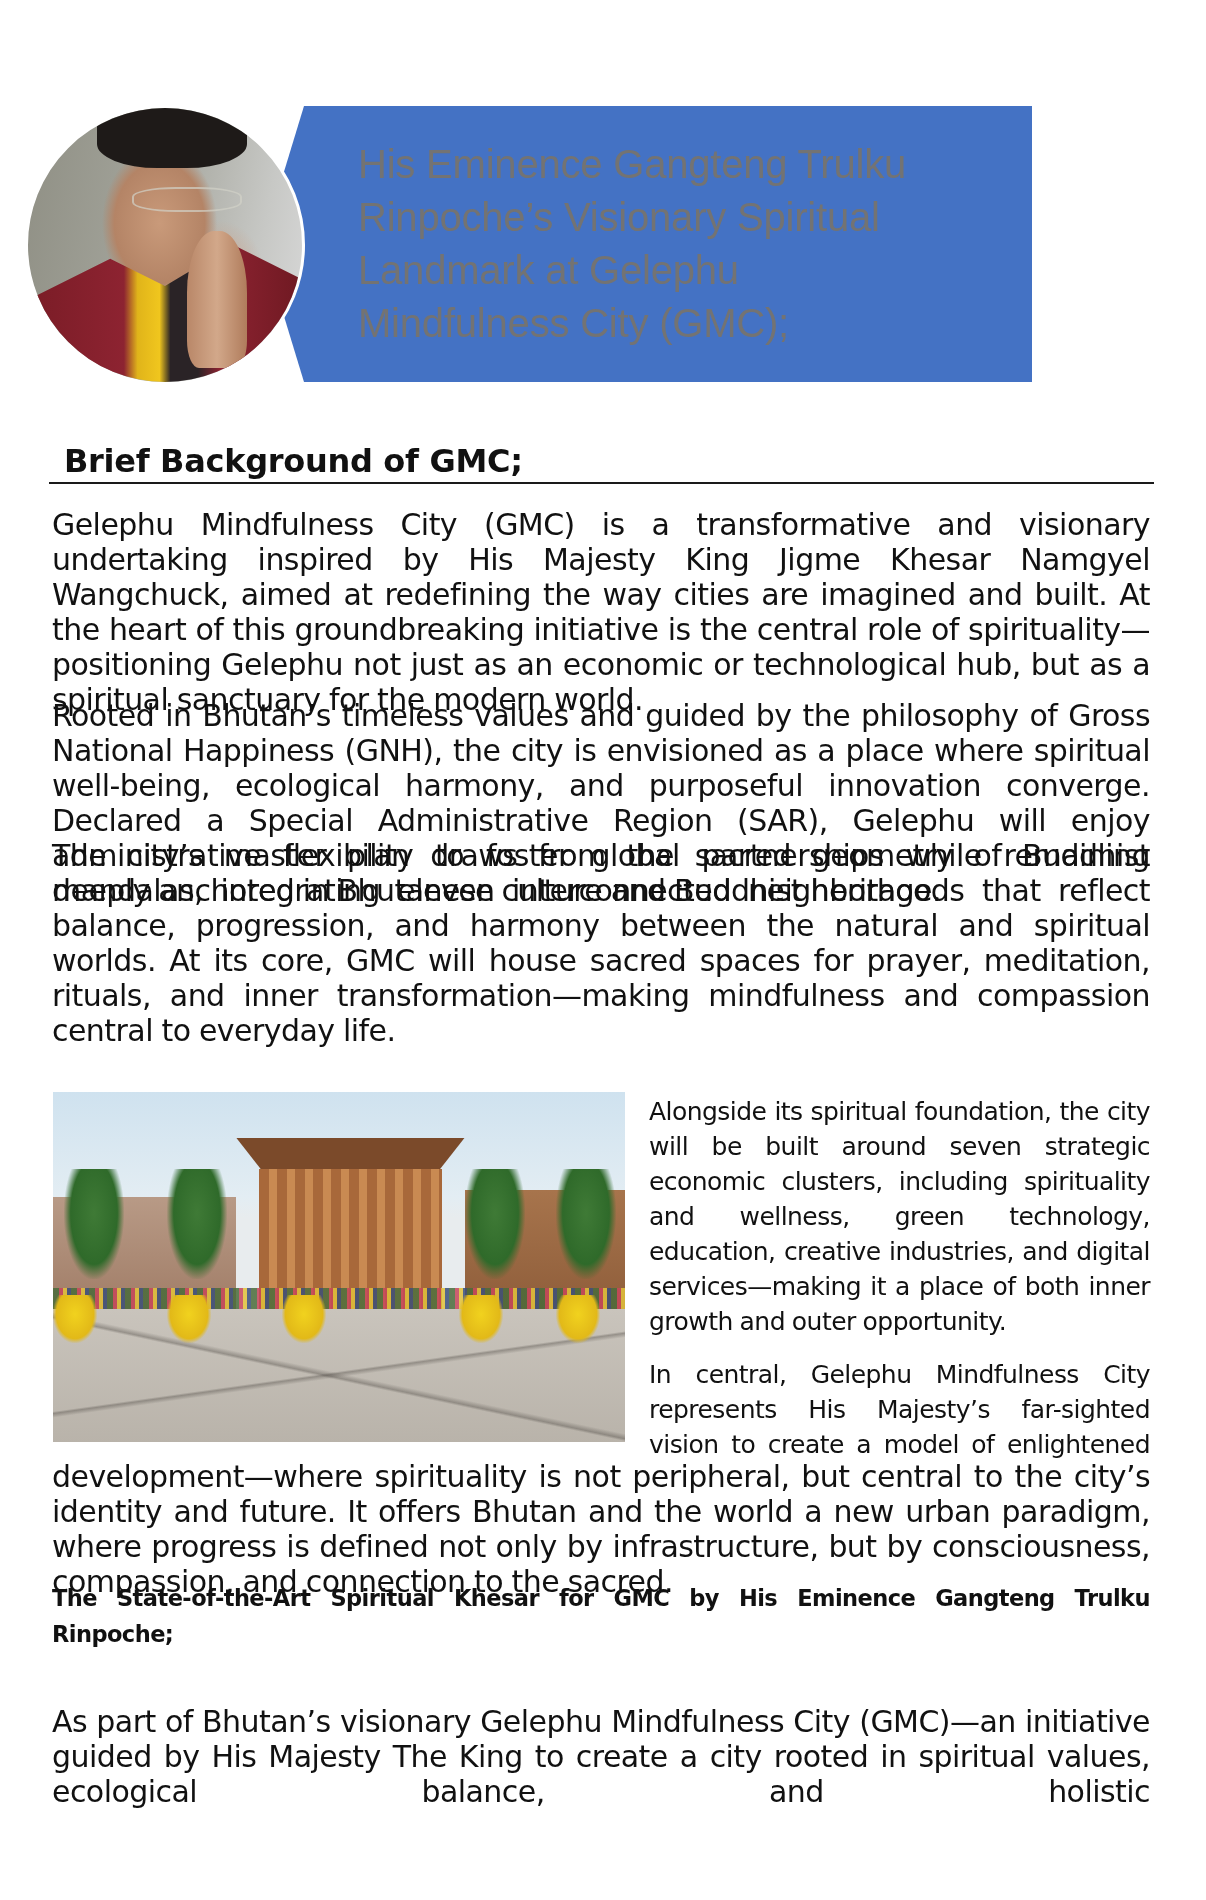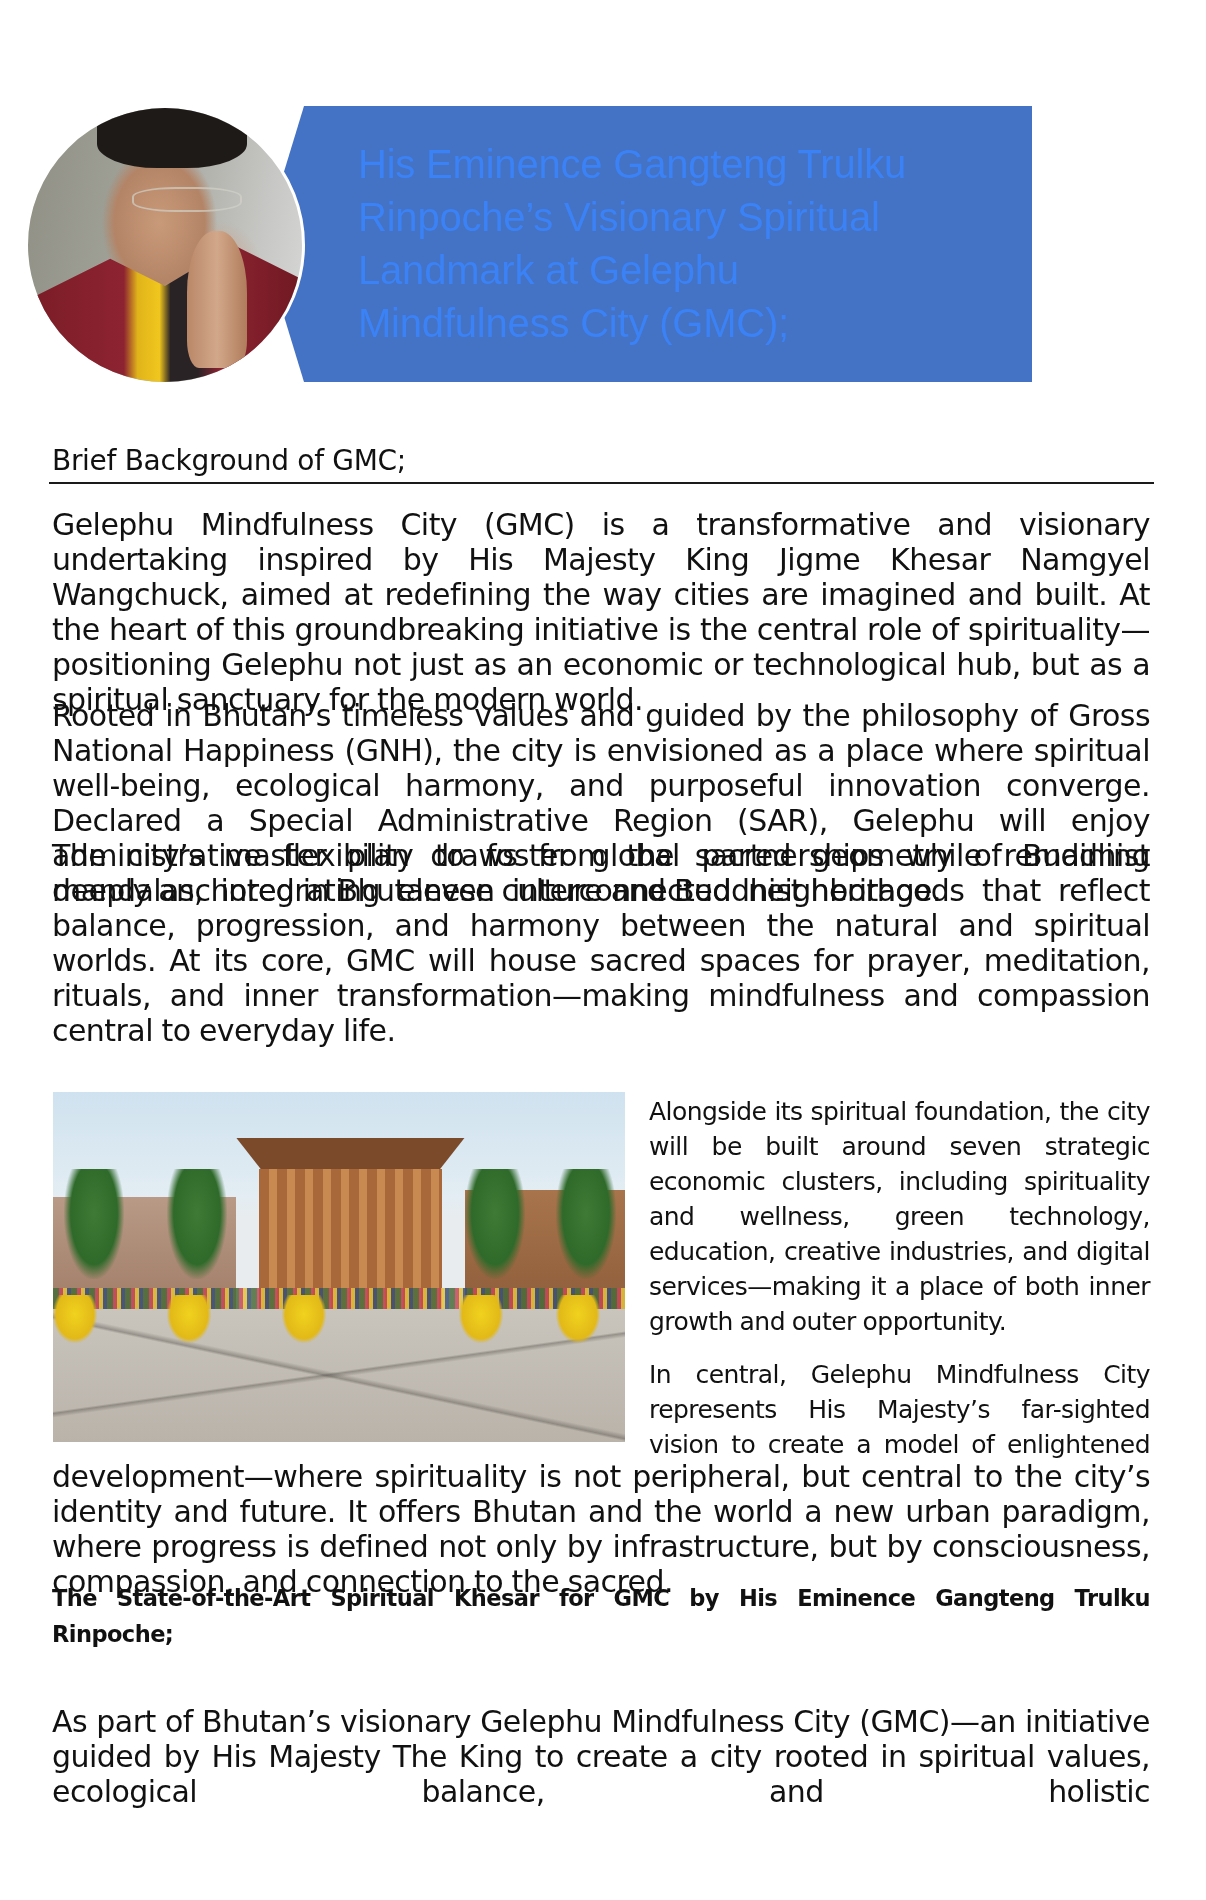--- a/index.html
+++ b/index.html
@@ -10,21 +10,21 @@
   .abs { position: absolute; }
 
   
   .banner {
     left: 262px; top: 106px; width: 770px; height: 276px;
     background: #4472C4;
     clip-path: polygon(42px 0, 100% 0, 100% 100%, 42px 100%, 0 50%);
   }
   .banner-title {
     left: 358px; top: 138px; width: 660px;
-    color: #3b82f6;
+    color: #737373;
     font-family: "Liberation Sans", sans-serif;
     font-size: 40px; line-height: 53px; letter-spacing: -0.2px;
     white-space: pre-line;
   }
   .portrait {
     left: 25px; top: 105px; width: 280px; height: 280px;
     border-radius: 50%; border: 3px solid #ffffff;
     box-sizing: border-box; overflow: hidden;
     background:
       radial-gradient(ellipse 30% 40% at 48% 42%, #c99a7a 0%, #b48466 55%, rgba(180,132,102,0) 70%),
@@ -48,21 +48,21 @@
     box-sizing: border-box;
   }
   .hands {
     left: 58%; top: 45%; width: 22%; height: 50%;
     background: linear-gradient(90deg, #b98768, #d2a88a 50%, #b07c5c);
     border-radius: 45% 45% 20% 20%;
   }
 
   
   .h1 {
-    left: 52px; top: 446px; font-weight: normal; font-size: 28px; line-height: 30px;
+    left: 64px; top: 446px; font-weight: bold; font-size: 32px; line-height: 30px;
     letter-spacing: -0.3px;
   }
   .rule { left: 49px; top: 482px; width: 1105px; height: 2px; background: #1a1a1a; }
 
   .para {
     left: 52px; width: 1098px;
     font-size: 30px; line-height: 35px; text-align: justify;
     letter-spacing: -0.55px; word-spacing: -0.5px;
   }
   .p1 { top: 507px; }

